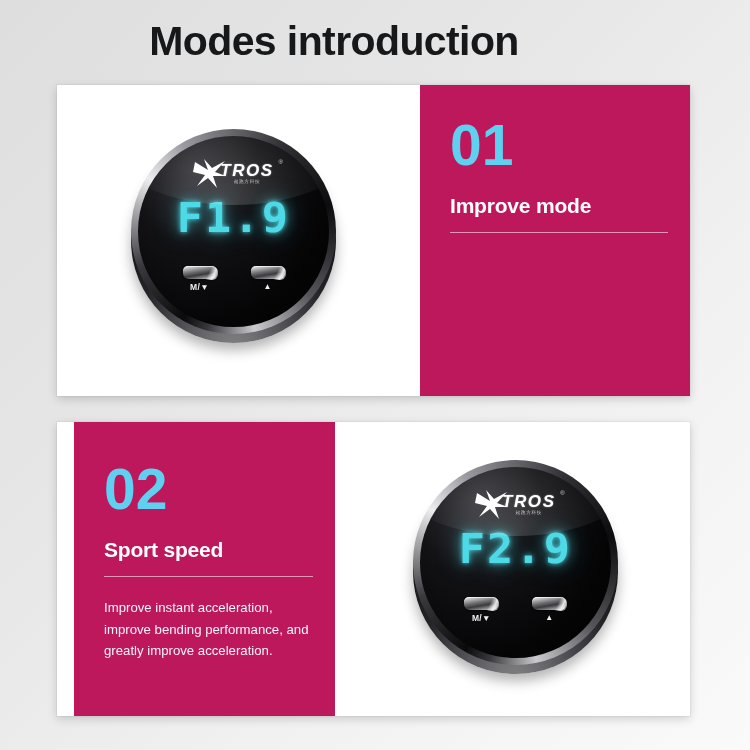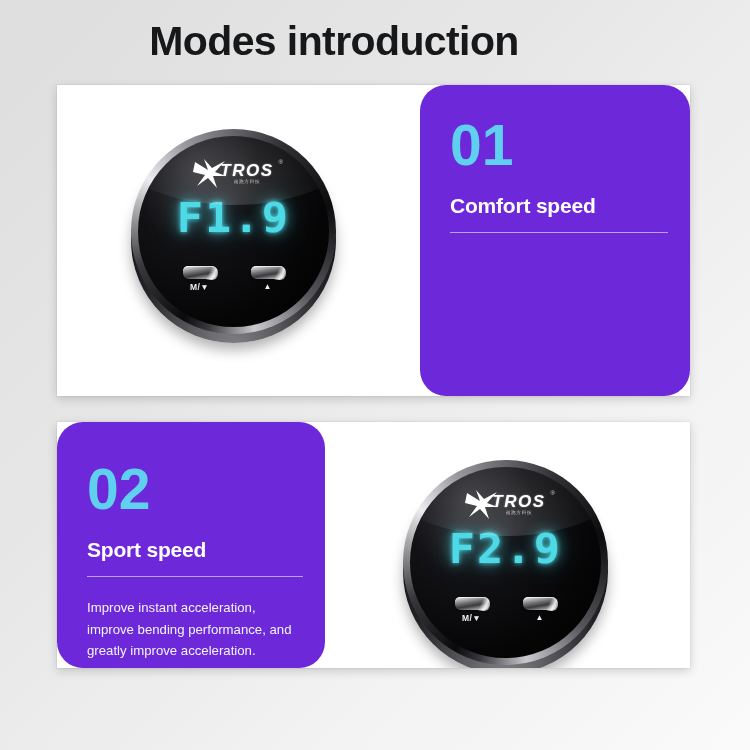--- a/index.html
+++ b/index.html
@@ -29,28 +29,27 @@
 
   
   .card {
     position:absolute;
     display:flex;
     background:#ffffff;
     box-shadow:0 3px 9px rgba(0,0,0,0.17), 0 0 0 1px rgba(0,0,0,0.035);
     overflow:hidden;
   }
   #card-comfort { left:57px; top:85px;  width:633px; height:311px; }
-  #card-sport   { left:57px; top:422px; width:633px; height:246px; }
+  #card-sport   { left:57px; top:422px; width:633px; height:294px;padding-left:17px; }
 
   .panel-white { background:#ffffff; position:relative; }
   .panel-blue  {
-    background:#6d28d9;
+    background:#be185d;
     position:relative;
     color:#ffffff;
-    border-radius:26px;
   }
 
   #card-comfort .panel-white { width:363px;padding-left:19px; }
   #card-comfort .panel-blue  { width:270px; }
   #card-sport   .panel-blue  { width:268px; }
   #card-sport   .panel-white { width:365px; }
 
   
   .blue-inner {
     position:absolute;
@@ -284,21 +283,21 @@
           </div>
         </div>
 
       </div>
     </div>
   </div>
 
   <div class="panel-blue">
     <div class="blue-inner">
       <div class="mode-number">01</div>
-      <div class="mode-title">Comfort speed</div>
+      <div class="mode-title">Improve mode</div>
       <div class="mode-rule"></div>
     </div>
   </div>
 
 </div>
 
 <div class="card" id="card-sport">
 
   <div class="panel-blue">
     <div class="blue-inner">

